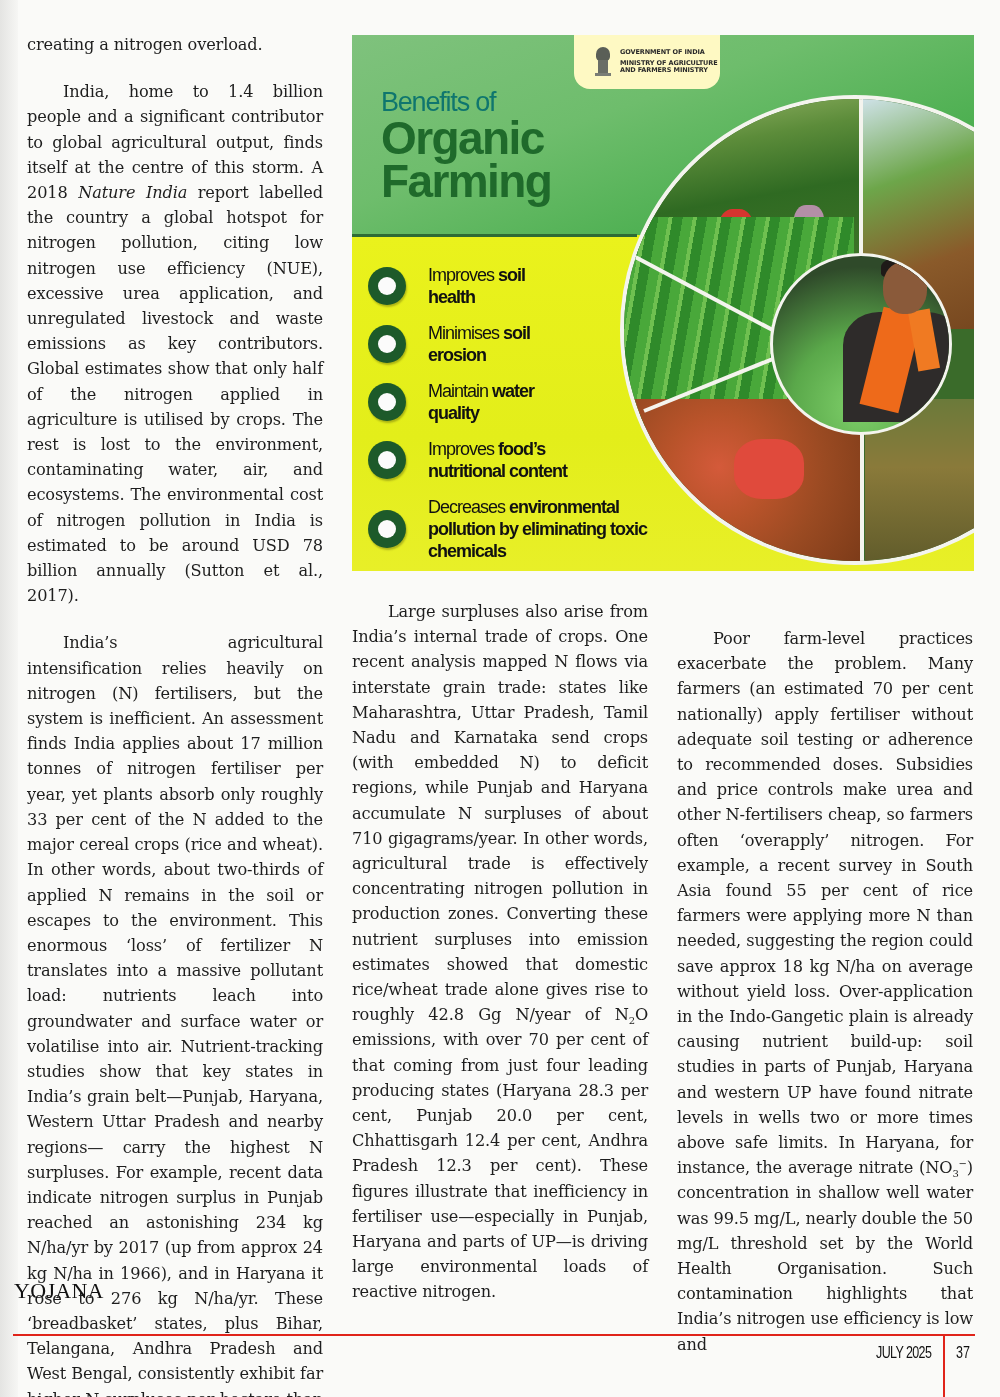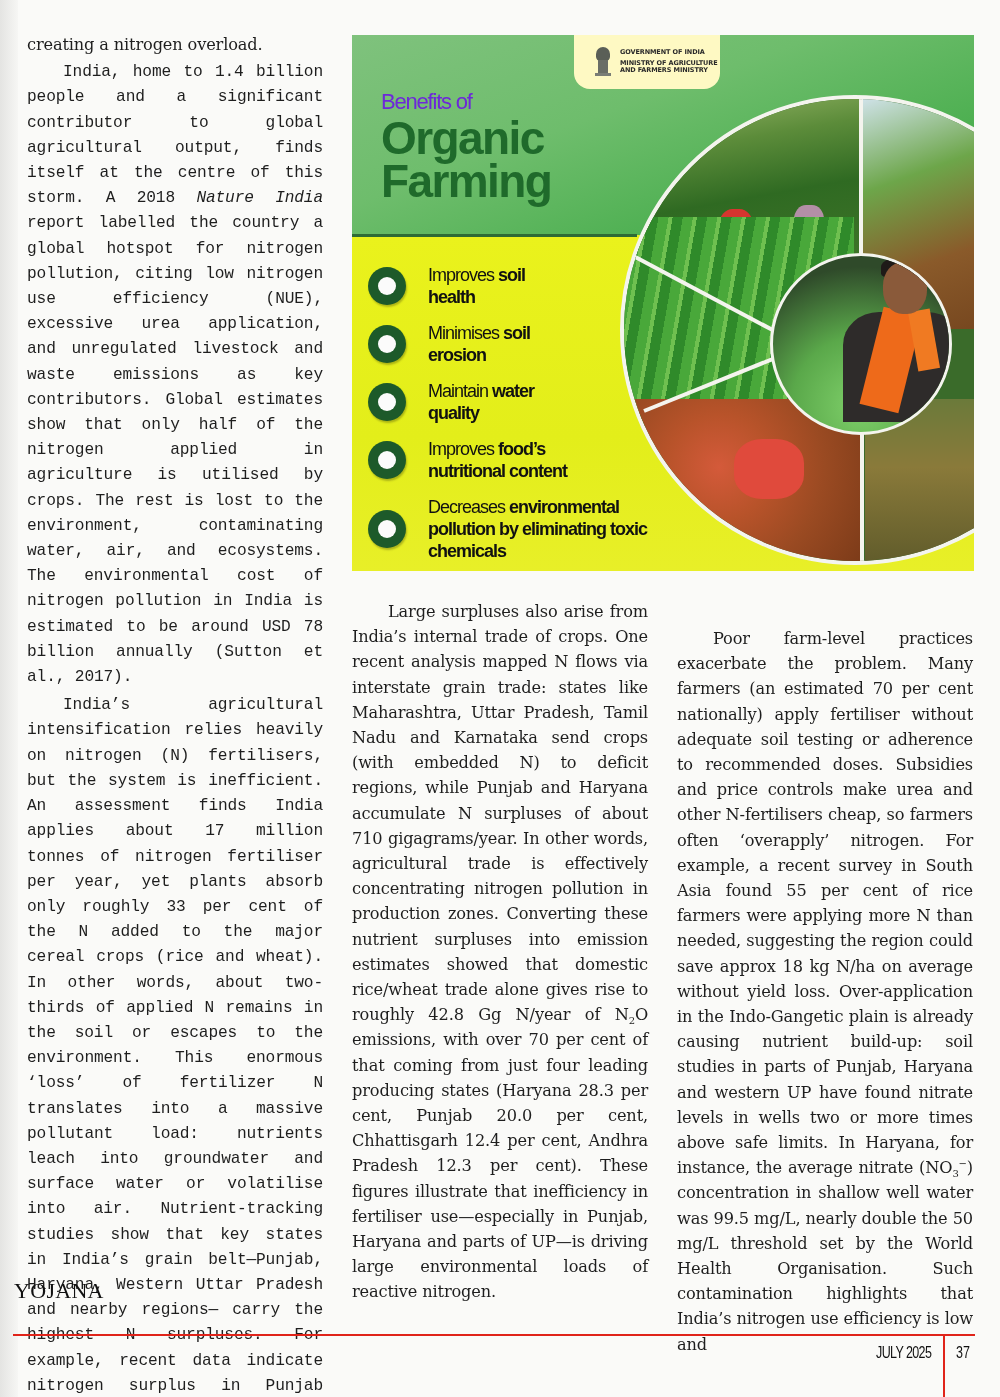--- a/index.html
+++ b/index.html
@@ -4,21 +4,21 @@
 <style>
   * { box-sizing: border-box; margin: 0; padding: 0; }
   html, body { width: 1000px; height: 1397px; background: #fafaf8; overflow: hidden; }
   body { position: relative; font-family: "DejaVu Serif", "Liberation Serif", serif; color: #1e1e1e; }
   .gutter-shade { position: absolute; left: 0; top: 0; width: 18px; height: 1397px;
     background: linear-gradient(to right, #e4e4e2, #f6f6f4); }
 
   .col { position: absolute; font-size: 16.2px; line-height: 25.2px; text-align: justify; letter-spacing: -0.15px; }
   .col p { text-indent: 0; }
   .col p.indent { text-indent: 36px; }
-  .col p + p { margin-top: 3px; font-family: Liberation Mono, monospace; }
+  .col p + p { margin-top: 22px; }
   .col1 { left: 27px; top: 32px; width: 296px; }
   .col2 { left: 352px; top: 599px; width: 296px; }
   .col3 { left: 677px; top: 626px; width: 296px; }
   .col i { font-style: italic; }
   sub, sup { font-size: 10px; line-height: 0; }
 
   
   .infographic { position: absolute; left: 352px; top: 35px; width: 622px; height: 536px; overflow: hidden;
     background: #e8f21e; }
   .ig-top { position: absolute; left: 0; top: 0; width: 622px; height: 200px;
@@ -30,21 +30,21 @@
     border-radius: 0 0 16px 16px; display: flex; align-items: center; padding-left: 20px; gap: 8px; }
   .emblem { width: 18px; height: 34px; position: relative; }
   .emblem .head { position: absolute; left: 2px; top: 2px; width: 14px; height: 14px; border-radius: 50% 50% 30% 30%; background: #5a5f57; }
   .emblem .body { position: absolute; left: 4px; top: 15px; width: 10px; height: 13px; background: #6a6e66; }
   .emblem .base { position: absolute; left: 1px; top: 28px; width: 16px; height: 3px; background: #7a7e76; }
   .gov-text { font-family: "DejaVu Sans", sans-serif; font-weight: bold; font-size: 6.5px; line-height: 7.5px; color: #2a2a2a; letter-spacing: -0.1px; }
   .gov-text .l1 { display: block; margin-bottom: 3px; }
   .gov-text .l2, .gov-text .l3 { display: block; }
 
   .ig-title { position: absolute; left: 29px; top: 52px; font-family: "Liberation Sans", "DejaVu Sans", sans-serif; }
-  .ig-title .t1 { display: block; font-size: 22px; color: #6d28d9; letter-spacing: -1.2px; line-height: 30px; }
+  .ig-title .t1 { display: block; font-size: 27px; color: #0f766e; letter-spacing: -1.2px; line-height: 30px; }
   .ig-title .t2, .ig-title .t3 { display: block; font-size: 46px; font-weight: bold; color: #1f6a2b; letter-spacing: -1.6px; line-height: 43px; }
 
   .benefits { position: absolute; left: 16px; top: 222px; width: 300px; }
   .benefit { display: flex; align-items: center; height: 58px; }
   .benefit.last { height: 76px; margin-top: 2px; }
   .bullet { width: 38px; height: 38px; border-radius: 50%; background: #1d5a2a; position: relative; flex: none;
     box-shadow: 1px 2px 2px rgba(0,0,0,0.25); }
   .bullet::after { content: ""; position: absolute; left: 10px; top: 10px; width: 18px; height: 18px; border-radius: 50%; background: #fbfbfb; }
   .benefit-text { margin-left: 22px; font-family: "Liberation Sans", "DejaVu Sans", sans-serif; font-size: 18px; line-height: 22px; color: #111; letter-spacing: -1px; }
   .benefit-text b { font-weight: bold; }

